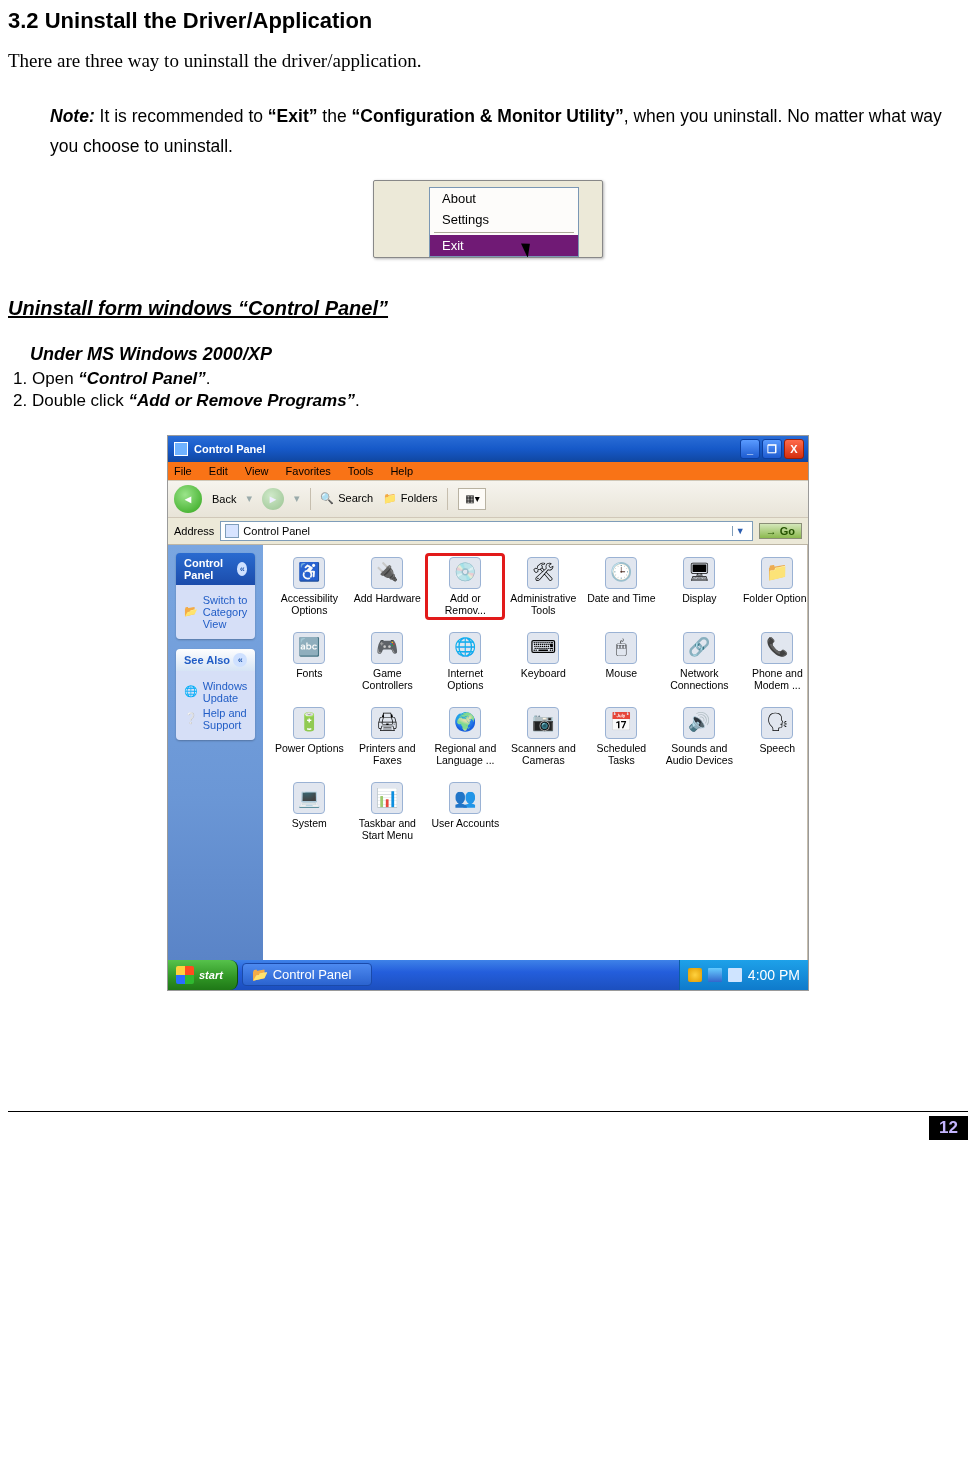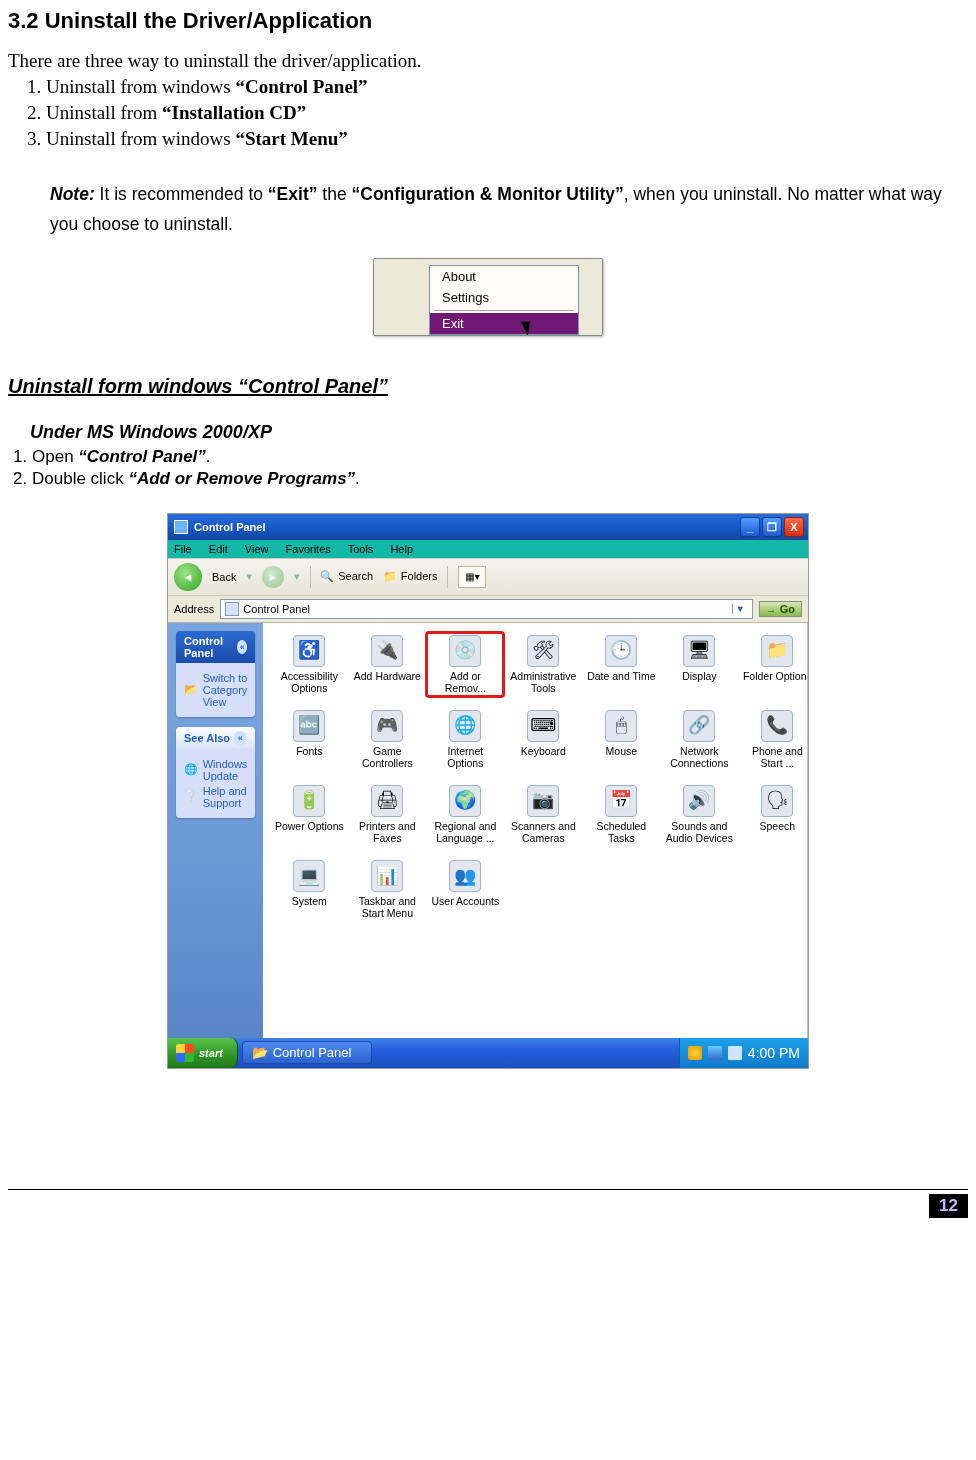--- a/index.html
+++ b/index.html
@@ -25,21 +25,21 @@
   ol.steps li { margin-bottom: 2px; }
   ol.steps .quoted { font-weight: bold; font-style: italic; }
 
   
   .xp-shot { width: 642px; height: 556px; margin: 24px auto 0 auto; border: 1px solid #9a9a9a; position: relative; font-family: Tahoma, sans-serif; font-size: 11px; background: #ece9d8; display: flex; flex-direction: column; }
   .xp-titlebar { height: 26px; background: linear-gradient(to bottom,#2a6dd6 0%,#1659c8 50%,#1046a0 100%); color:#fff; display:flex; align-items:center; padding: 0 4px 0 6px; font-weight: bold; }
   .xp-titlebar .ticon { width: 14px; height: 14px; background: #6fb2ff; border: 1px solid #fff; margin-right: 6px; display:inline-block; }
   .xp-titlebar .spacer { flex:1; }
   .xp-btn { width: 20px; height: 20px; background: linear-gradient(to bottom,#5a9bff,#1d5bd0); border: 1px solid #0d3f9e; border-radius: 3px; color:#fff; font-weight:bold; font-size:11px; text-align:center; line-height:18px; margin-left:2px; }
   .xp-btn.close { background: linear-gradient(to bottom,#ff6b4a,#d42e10); border-color:#9c1d05; }
-  .xp-menubar { background:#14b8a6; border-bottom:1px solid #d0c8b8; padding: 3px 6px; }
+  .xp-menubar { background:#f97316; border-bottom:1px solid #d0c8b8; padding: 3px 6px; }
   .xp-menubar span { margin-right: 14px; }
   .xp-toolbar { background: linear-gradient(to bottom,#f6f4ee,#e8e4d8); border-bottom:1px solid #d0c8b8; padding: 4px 6px; display:flex; align-items:center; gap:10px; }
   .tb-back { width:28px; height:28px; background: radial-gradient(circle at 40% 35%, #9be48a, #2fa519); border-radius:50%; display:flex; align-items:center; justify-content:center; color:#fff; font-weight:bold; }
   .tb-fwd { width:22px; height:22px; background: radial-gradient(circle at 40% 35%, #cfe9c9, #9ac392); border-radius:50%; display:flex; align-items:center; justify-content:center; color:#eef; }
   .tb-sep { border-left:1px solid #c6beae; height:22px; }
   .tb-srch::before { content:"🔍"; margin-right:4px; }
   .tb-fold::before { content:"📁"; margin-right:4px; }
   .tb-views { width:28px; height:22px; border:1px solid #b8b2a2; background:#fdfbf7; display:flex; align-items:center; justify-content:center; }
   .tb-views span { font-size:10px; }
   .xp-addressbar { background:#ece9d8; border-bottom:1px solid #bdb6a5; padding: 3px 6px; display:flex; align-items:center; gap:6px; }
@@ -82,25 +82,20 @@
 </style>
 </head>
 <body>
 
 <div class="page">
 
   <h2>3.2  Uninstall the Driver/Application</h2>
 
   <p class="intro">There are three way to uninstall the driver/application.</p>
 
-  <ol class="top-list">
-    <li><span>Uninstall from windows </span><b>“Control Panel”</b></li>
-    <li><span>Uninstall from </span><b>“Installation CD”</b></li>
-    <li><span>Uninstall from windows </span><b>“Start Menu”</b></li>
-  </ol>
 
   <p class="note-block">
     <span class="lbl">Note:</span><span> It is recommended to </span><span class="quoted">“Exit”</span><span> the </span><span class="quoted">“Configuration &amp; Monitor Utility”</span><span>, when you uninstall. No matter what way you choose to uninstall.</span>
   </p>
 
   <div class="ctx-img-wrap">
     <div class="ctx-menu-shot">
       <div class="ctx-menu">
         <div class="item">About</div>
         <div class="item">Settings</div>
@@ -246,21 +241,21 @@
             <div class="cp-item">
               <div class="ic ic-emoji">🖱</div>
               <div>Mouse</div>
             </div>
             <div class="cp-item">
               <div class="ic ic-emoji">🔗</div>
               <div>Network Connections</div>
             </div>
             <div class="cp-item">
               <div class="ic ic-emoji">📞</div>
-              <div>Phone and Start ...</div>
+              <div>Phone and Modem ...</div>
             </div>
             <div class="cp-item">
               <div class="ic ic-emoji">🔋</div>
               <div>Power Options</div>
             </div>
             <div class="cp-item">
               <div class="ic ic-emoji">🖨</div>
               <div>Printers and Faxes</div>
             </div>
             <div class="cp-item">

